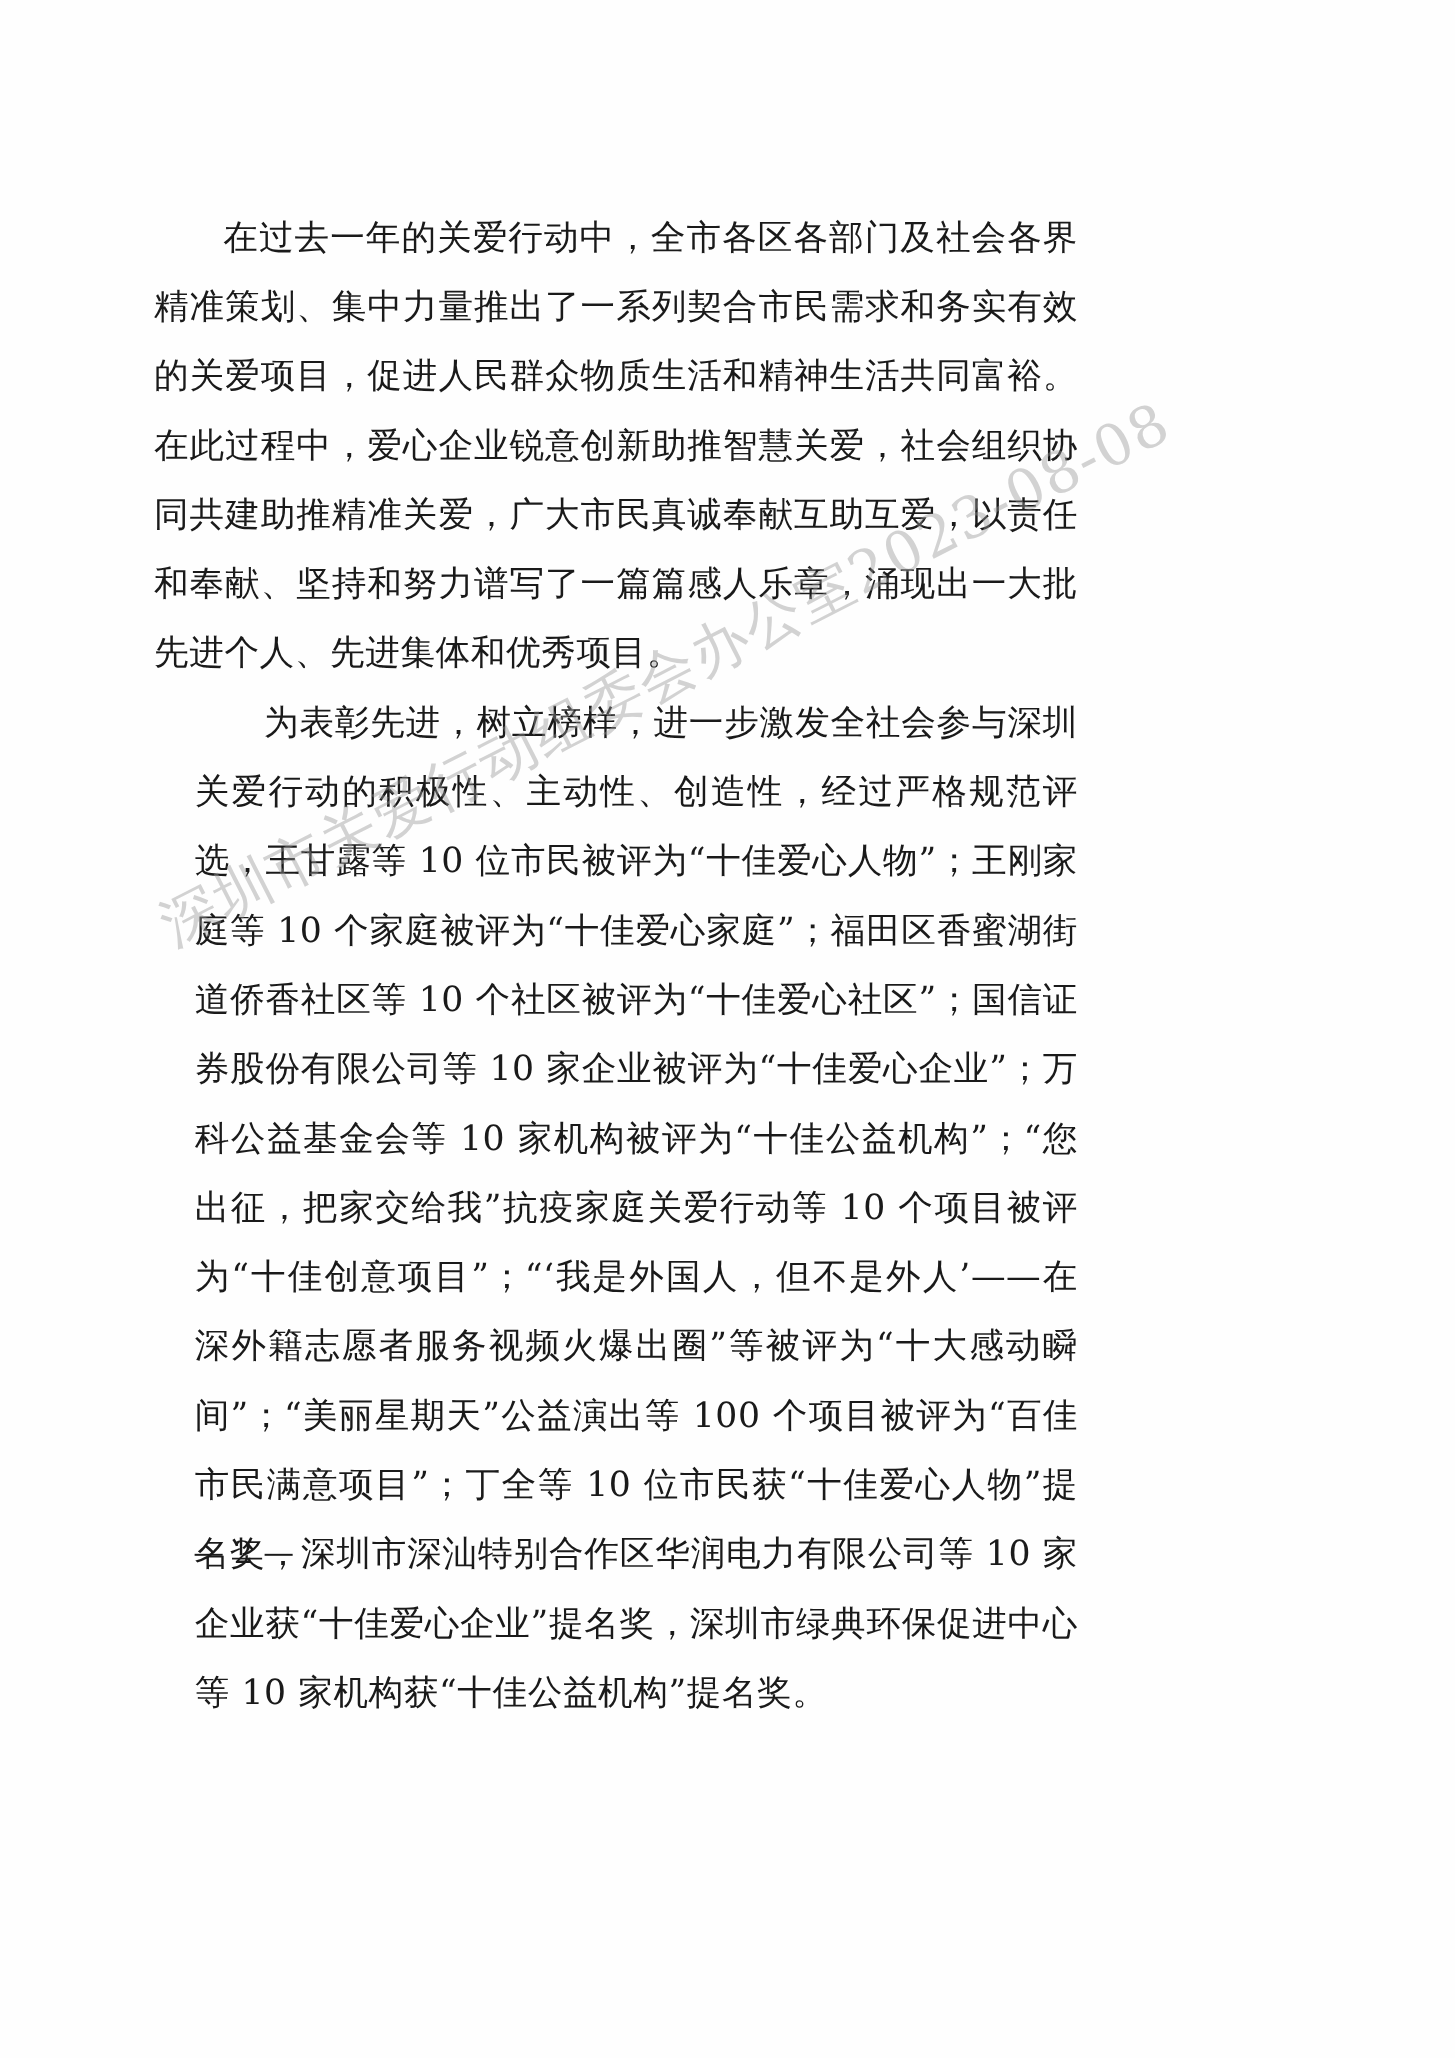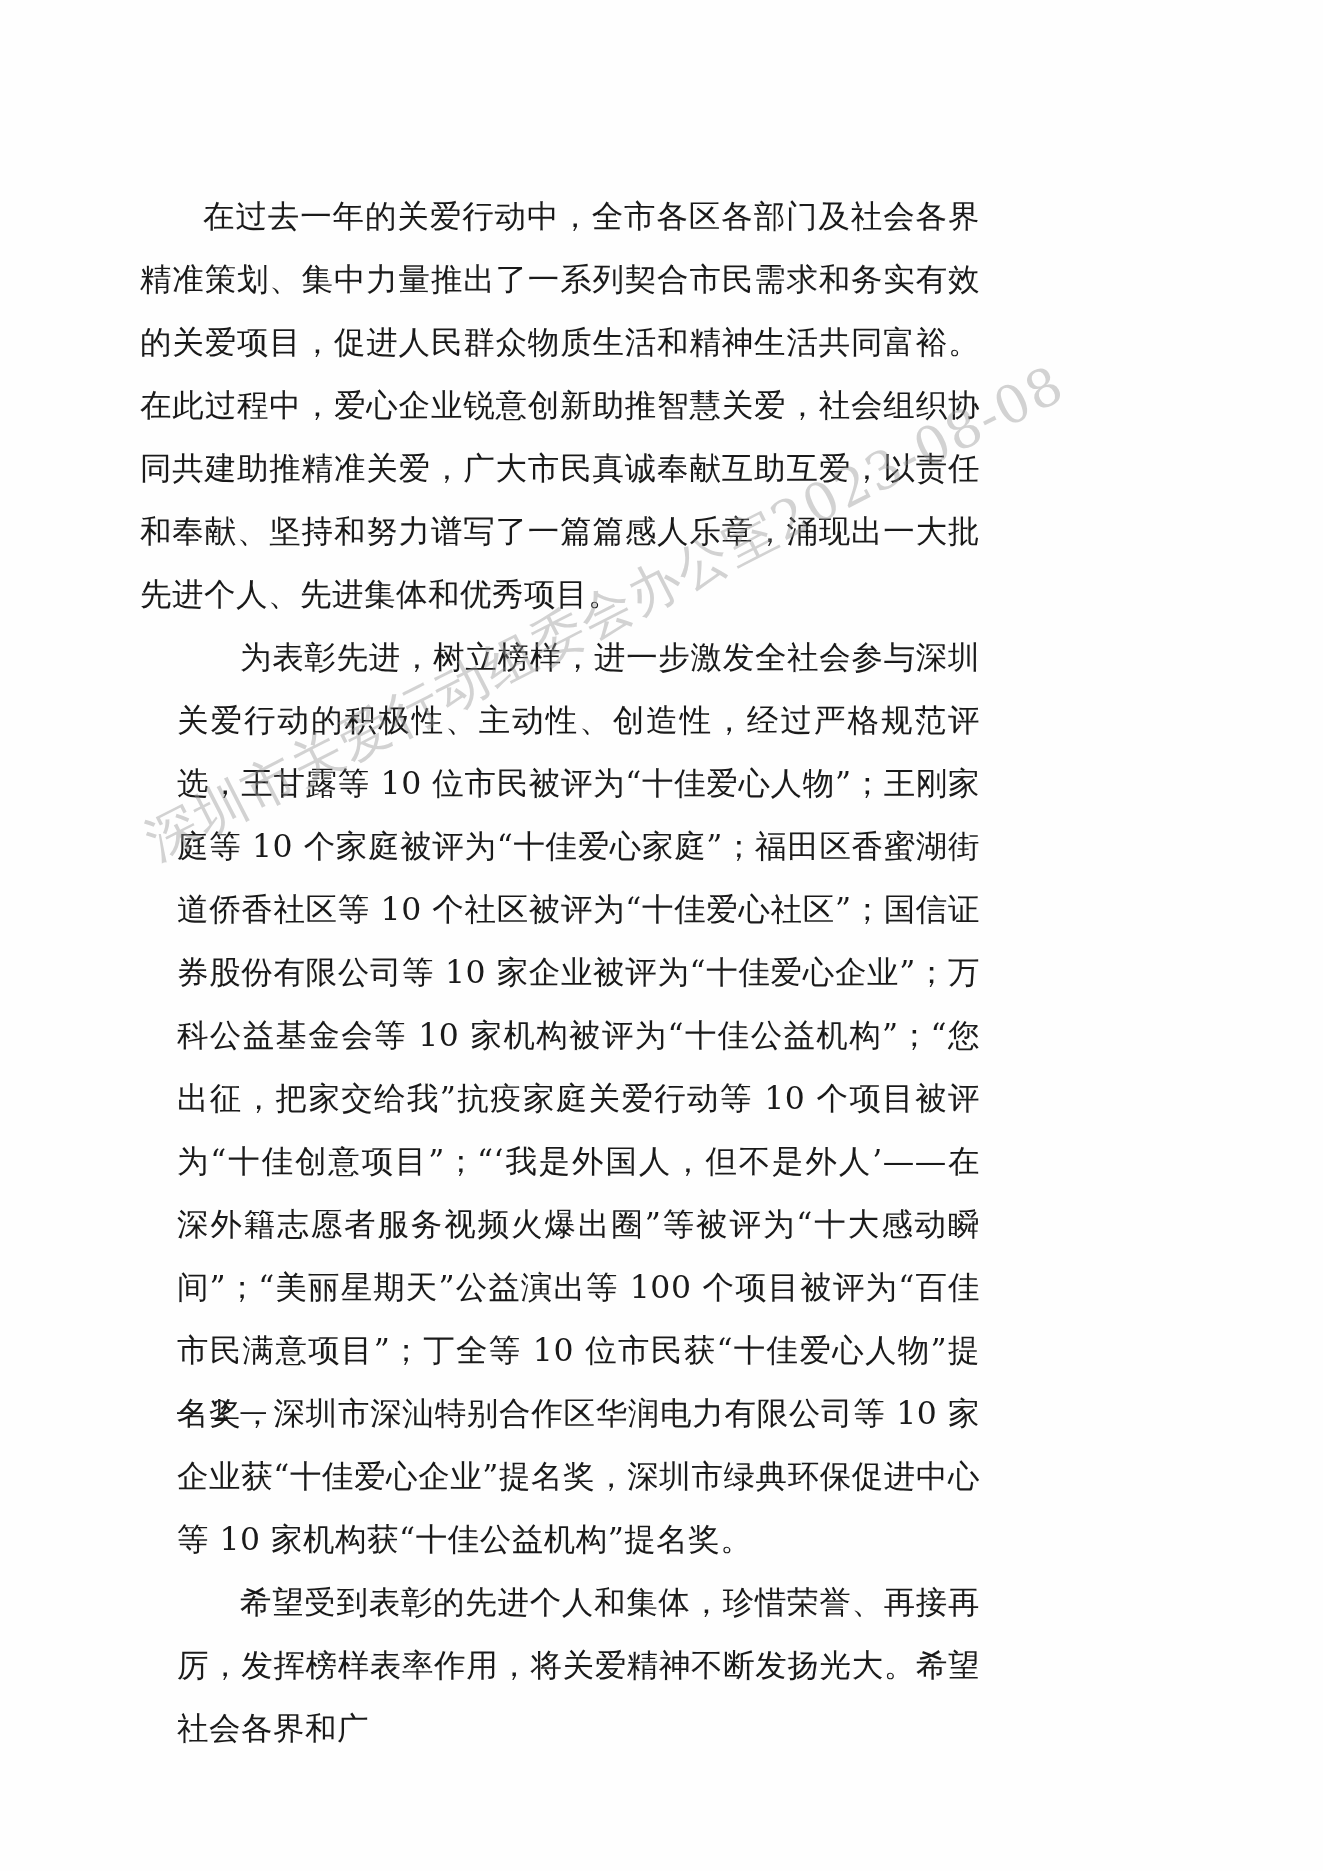--- a/index.html
+++ b/index.html
@@ -77,21 +77,20 @@
   }
 </style>
 </head>
 <body>
 
 <div class="page">
 
   <div class="doc-body">
     <p class="para">在过去一年的关爱行动中，全市各区各部门及社会各界精准策划、集中力量推出了一系列契合市民需求和务实有效的关爱项目，促进人民群众物质生活和精神生活共同富裕。在此过程中，爱心企业锐意创新助推智慧关爱，社会组织协同共建助推精准关爱，广大市民真诚奉献互助互爱，以责任和奉献、坚持和努力谱写了一篇篇感人乐章，涌现出一大批先进个人、先进集体和优秀项目。</p>
     <p class="para">为表彰先进，树立榜样，进一步激发全社会参与深圳关爱行动的积极性、主动性、创造性，经过严格规范评选，王甘露等 10 位市民被评为“十佳爱心人物”；王刚家庭等 10 个家庭被评为“十佳爱心家庭”；福田区香蜜湖街道侨香社区等 10 个社区被评为“十佳爱心社区”；国信证券股份有限公司等 10 家企业被评为“十佳爱心企业”；万科公益基金会等 10 家机构被评为“十佳公益机构”；“您出征，把家交给我”抗疫家庭关爱行动等 10 个项目被评为“十佳创意项目”；“‘我是外国人，但不是外人’——在深外籍志愿者服务视频火爆出圈”等被评为“十大感动瞬间”；“美丽星期天”公益演出等 100 个项目被评为“百佳市民满意项目”；丁全等 10 位市民获“十佳爱心人物”提名奖，深圳市深汕特别合作区华润电力有限公司等 10 家企业获“十佳爱心企业”提名奖，深圳市绿典环保促进中心等 10 家机构获“十佳公益机构”提名奖。</p>
-    <p class="para">希望受到表彰的先进个人和集体，珍惜荣誉、再接再厉，发挥榜样表率作用，将关爱精神不断发扬光大。希望社会各界和广</p>
   </div>
 
   <div class="watermark">
     <div class="watermark-text">深圳市关爱行动组委会办公室2023-08-08</div>
   </div>
 
   <div class="page-number">
     <span class="pn-inner">— 2 —</span>
   </div>
 

